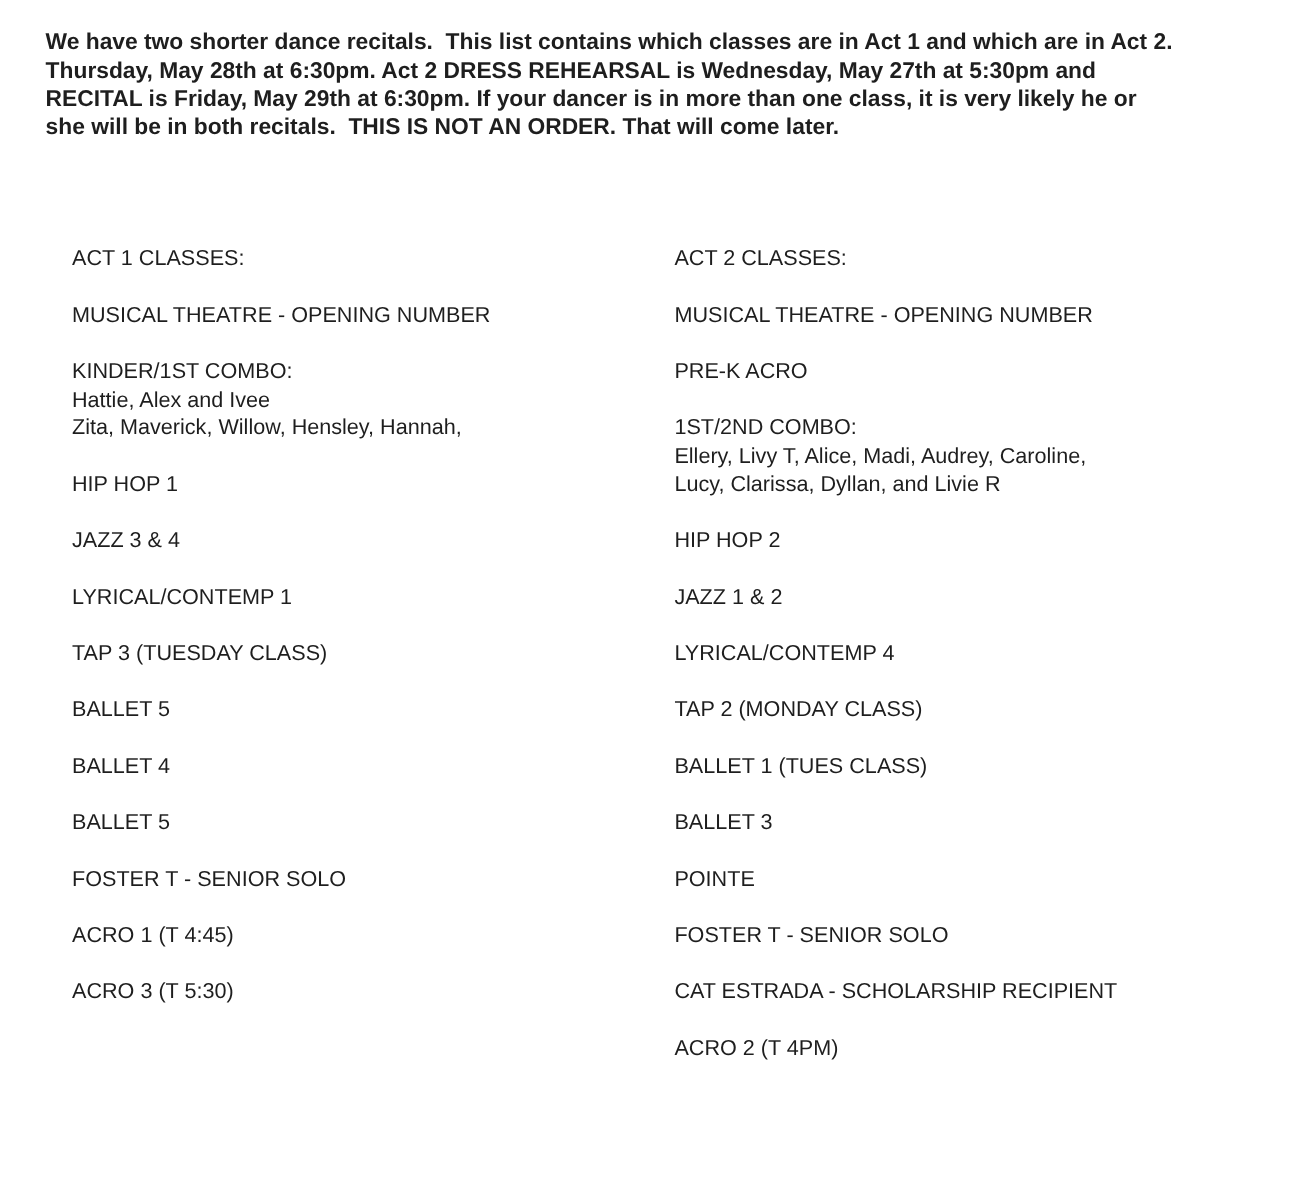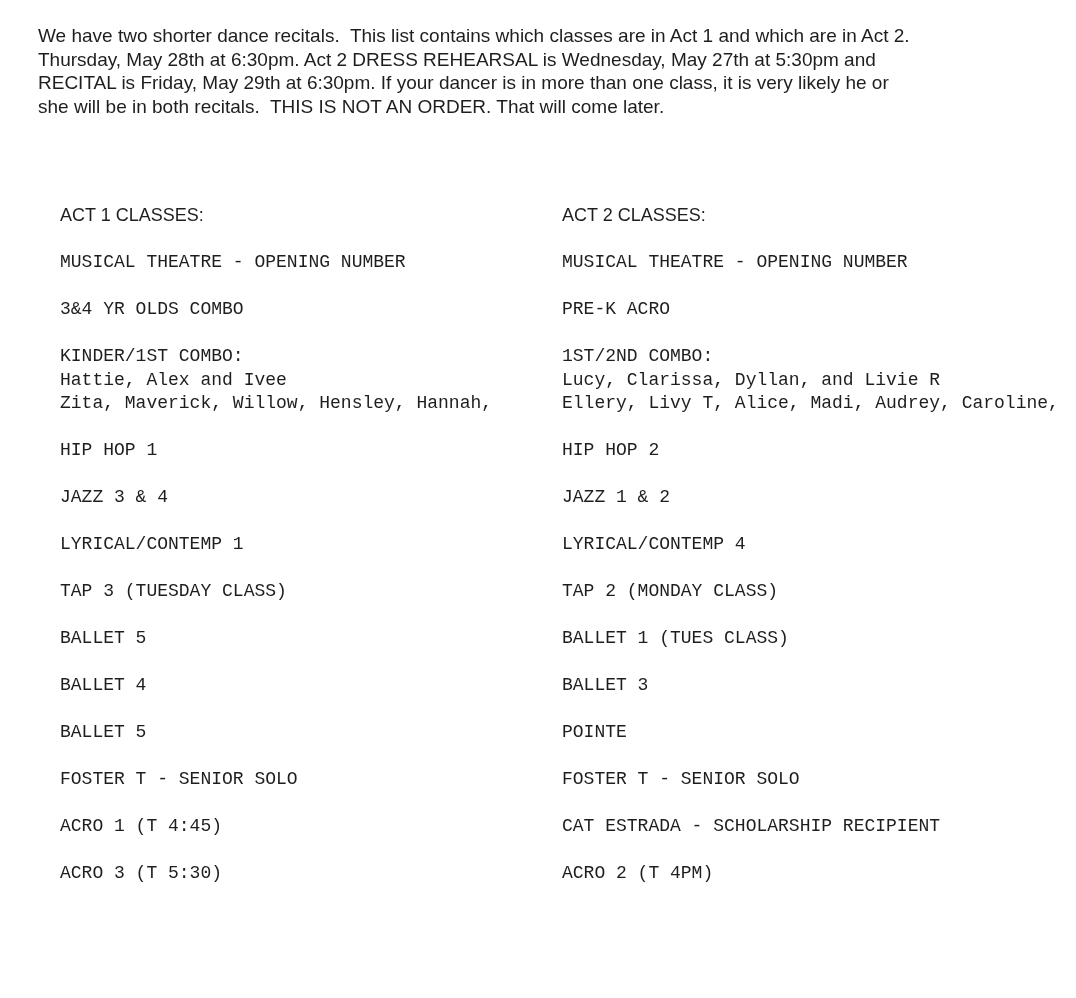--- a/index.html
+++ b/index.html
@@ -14,62 +14,59 @@
     font-family: "Liberation Sans", sans-serif;
     color: #1e1e1e;
     overflow: hidden;
   }
   .intro {
     position: absolute;
     left: 38px;
     top: 24px;
     font-size: 19px;
     line-height: 23.5px;
+    font-weight: bold;
   }
   .intro-line {
     white-space: pre;
   }
   .column {
     position: absolute;
     top: 204px;
     font-size: 18px;
     line-height: 23.5px;
   }
   .column-act1 { left: 60px;  width: 470px; }
   .column-act2 { left: 538px; width: 510px; margin-left: 24px; }
   .column-title {
     margin: 0 0 23.5px 0;
     white-space: pre;
   }
   .list-item {
     margin: 0 0 23.5px 0;
-    font-family: Liberation Mono, monospace;
   }
   .item-line {
     white-space: pre;
   }
 </style>
 </head>
 <body>
 
 <div class="intro">
   <div class="intro-line">We have two shorter dance recitals.  This list contains which classes are in Act 1 and which are in Act 2.</div>
   <div class="intro-line">Thursday, May 28th at 6:30pm. Act 2 DRESS REHEARSAL is Wednesday, May 27th at 5:30pm and</div>
   <div class="intro-line">RECITAL is Friday, May 29th at 6:30pm. If your dancer is in more than one class, it is very likely he or</div>
   <div class="intro-line">she will be in both recitals.  THIS IS NOT AN ORDER. That will come later.</div>
 </div>
 
 <div class="column column-act1">
   <div class="column-title">ACT 1 CLASSES:</div>
   <div>
       <div class="list-item">
         <div class="item-line">MUSICAL THEATRE - OPENING NUMBER</div>
-      </div>
-      <div class="list-item">
-        <div class="item-line">3&amp;4 YR OLDS COMBO</div>
       </div>
       <div class="list-item">
         <div class="item-line">KINDER/1ST COMBO:</div>
         <div class="item-line">Hattie, Alex and Ivee</div>
         <div class="item-line">Zita, Maverick, Willow, Hensley, Hannah,</div>
       </div>
       <div class="list-item">
         <div class="item-line">HIP HOP 1</div>
       </div>
       <div class="list-item">
@@ -106,22 +103,22 @@
   <div class="column-title">ACT 2 CLASSES:</div>
   <div>
       <div class="list-item">
         <div class="item-line">MUSICAL THEATRE - OPENING NUMBER</div>
       </div>
       <div class="list-item">
         <div class="item-line">PRE-K ACRO</div>
       </div>
       <div class="list-item">
         <div class="item-line">1ST/2ND COMBO:</div>
+        <div class="item-line">Ellery, Livy T, Alice, Madi, Audrey, Caroline,</div>
         <div class="item-line">Lucy, Clarissa, Dyllan, and Livie R</div>
-        <div class="item-line">Ellery, Livy T, Alice, Madi, Audrey, Caroline,</div>
       </div>
       <div class="list-item">
         <div class="item-line">HIP HOP 2</div>
       </div>
       <div class="list-item">
         <div class="item-line">JAZZ 1 &amp; 2</div>
       </div>
       <div class="list-item">
         <div class="item-line">LYRICAL/CONTEMP 4</div>
       </div>

